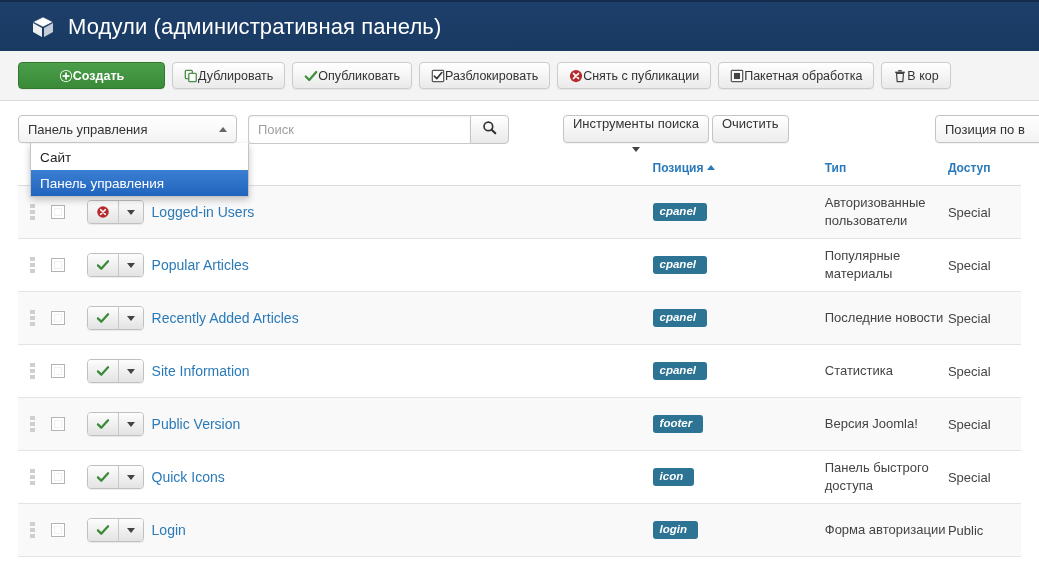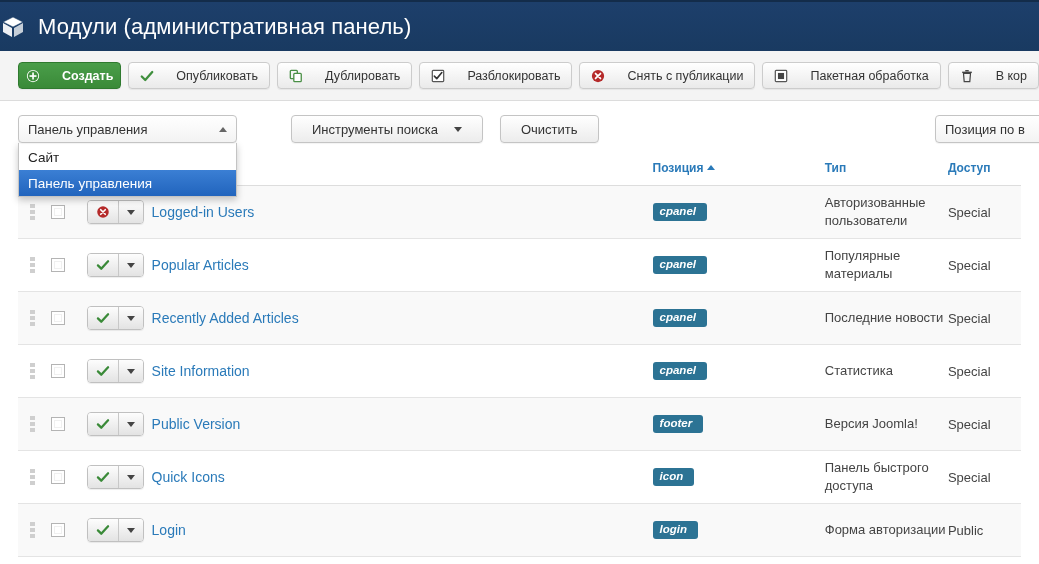--- a/index.html
+++ b/index.html
@@ -15,21 +15,21 @@
     -webkit-font-smoothing: antialiased;
   }
 
   
   .page-header {
     height: 51px;
     background: #1a3c66;
     background: linear-gradient(to bottom, #1d3f6b 0%, #193a61 100%);
     display: flex;
     align-items: center;
-    padding-left: 0;
+    padding-left: 30px;
     border-top: 2px solid #132c4a;
   }
   .header-icon {
     width: 26px; height: 26px;
     margin-right: 12px;
     display: flex; align-items: center; justify-content: center;
   }
   .header-title {
     color: #ffffff;
     font-size: 22px;
@@ -46,21 +46,21 @@
     display: flex;
     align-items: center;
     padding-left: 18px;
     gap: 7px;
     overflow: hidden;
   }
   .btn {
     height: 27px;
     display: inline-flex;
     align-items: center;
-    gap: 22px;
+    gap: 0;
     padding: 0 11px;
     font-size: 12.5px;
     color: #333333;
     border: 1px solid #cccccc;
     border-radius: 4px;
     background: linear-gradient(to bottom, #ffffff 0%, #eaeaea 100%);
     box-shadow: 0 1px 1px rgba(0,0,0,0.06);
     white-space: nowrap;
     cursor: pointer;
     user-select: none;
@@ -103,21 +103,21 @@
   }
   .select-box .sel-label { flex: 1; }
   .caret-up {
     width: 0; height: 0;
     border-left: 4px solid transparent;
     border-right: 4px solid transparent;
     border-bottom: 5px solid #666666;
   }
   .dropdown-menu {
     position: absolute;
-    top: 28px; left: 0;
+    top: 28px; left: 12px;
     width: 219px;
     background: #ffffff;
     border: 1px solid #c4c4c4;
     border-top: none;
     box-shadow: 0 3px 7px rgba(0,0,0,0.22);
     z-index: 41;
     padding: 1px 0 0 0;
   }
   .dropdown-item {
     height: 26px;
@@ -158,26 +158,27 @@
     background: linear-gradient(to bottom, #ffffff 0%, #e9e9e9 100%);
     display: flex; align-items: center; justify-content: center;
     cursor: pointer;
   }
   .filter-btn {
     height: 28px;
     border: 1px solid #c4c4c4;
     border-radius: 4px;
     background: linear-gradient(to bottom, #ffffff 0%, #ececec 100%);
     display: inline-flex; align-items: center; gap: 16px;
-    padding: 0 20px;
+    padding: 0 9px;
     font-size: 13px;
     color: #333333;
     cursor: pointer;
     box-shadow: 0 1px 1px rgba(0,0,0,0.05);
     white-space: nowrap;
+    flex-direction: column;
   }
   .caret-down {
     width: 0; height: 0;
     border-left: 4px solid transparent;
     border-right: 4px solid transparent;
     border-top: 5px solid #444444;
   }
   .pos-select {
     height: 28px;
     border: 1px solid #c4c4c4;
@@ -320,34 +321,34 @@
         <rect x="4" y="7.1" width="8" height="1.9" fill="#ffffff"></rect>
       </svg>
     </span>
     <span>Создать</span>
   </div>
 
 
   <div class="btn">
     <span class="btn-icon">
       <svg width="14" height="14" viewBox="0 0 16 16">
-        <path d="M2 8.5 L6 12.5 L14 3.5" fill="none" stroke="#3f8f3d" stroke-width="2.6" stroke-linecap="round" stroke-linejoin="round"></path>
-      </svg>
-    </span>
-    <span>Опубликовать</span>
-  </div>
-
-  <div class="btn">
-    <span class="btn-icon">
-      <svg width="14" height="14" viewBox="0 0 16 16">
         <rect x="1.5" y="1.5" width="8" height="9.5" rx="1" fill="none" stroke="#4a8f46" stroke-width="1.5"></rect>
         <rect x="5.5" y="5" width="8.5" height="9.5" rx="1" fill="#ffffff" stroke="#4a8f46" stroke-width="1.5"></rect>
       </svg>
     </span>
     <span>Дублировать</span>
+  </div>
+
+  <div class="btn">
+    <span class="btn-icon">
+      <svg width="14" height="14" viewBox="0 0 16 16">
+        <path d="M2 8.5 L6 12.5 L14 3.5" fill="none" stroke="#3f8f3d" stroke-width="2.6" stroke-linecap="round" stroke-linejoin="round"></path>
+      </svg>
+    </span>
+    <span>Опубликовать</span>
   </div>
 
   <div class="btn">
     <span class="btn-icon">
       <svg width="14" height="14" viewBox="0 0 16 16">
         <rect x="1.5" y="1.5" width="13" height="13" rx="1" fill="#ffffff" stroke="#555555" stroke-width="1.4"></rect>
         <path d="M3.8 8.2 L6.6 11 L12.4 4" fill="none" stroke="#333333" stroke-width="1.8" stroke-linecap="round" stroke-linejoin="round"></path>
       </svg>
     </span>
     <span>Разблокировать</span>
@@ -392,27 +393,38 @@
     <div class="select-box">
       <span class="sel-label">Панель управления</span>
       <span class="caret-up"></span>
     </div>
     <div class="dropdown-menu">
       <div class="dropdown-item">Сайт</div>
       <div class="dropdown-item selected">Панель управления</div>
     </div>
   </div>
 
+  <div class="search-group">
+    <input class="search-input" type="text" placeholder="Поиск" style="">
+    <div class="search-btn">
+      <span>
+        <svg width="15" height="15" viewBox="0 0 16 16">
+          <circle cx="6.8" cy="6.8" r="4.6" fill="none" stroke="#333333" stroke-width="1.8"></circle>
+          <path d="M10.3 10.3 L14.2 14.2" stroke="#333333" stroke-width="2.2" stroke-linecap="round"></path>
+        </svg>
+      </span>
+    </div>
+  </div>
 
   <div class="filter-btn" style="margin-left:54px">
     <span>Инструменты поиска</span>
     <span class="caret-down"></span>
   </div>
 
-  <div class="filter-btn" style="margin-left:17px">
+  <div class="filter-btn" style="margin-left:3px">
     <span>Очистить</span>
   </div>
 
   <div class="pos-select" style="margin-left:auto; margin-right:-34px; width:120px; overflow:hidden">
     <span>Позиция по в</span>
   </div>
 
 </div>
 
 <div class="table-wrap">

